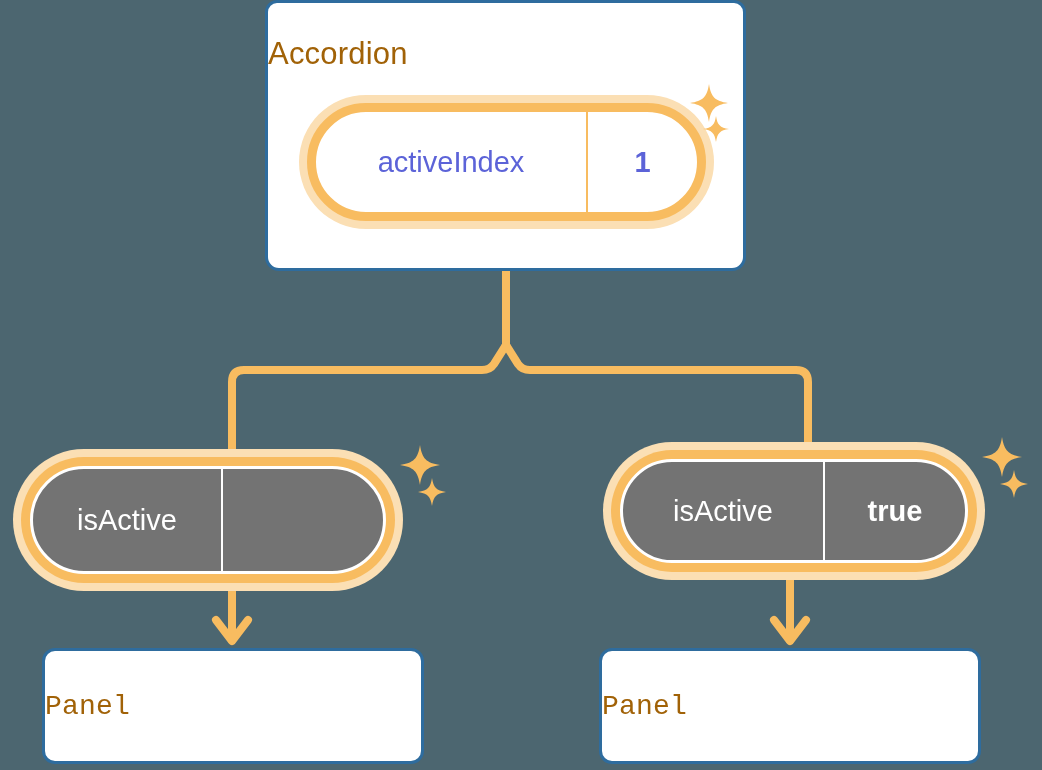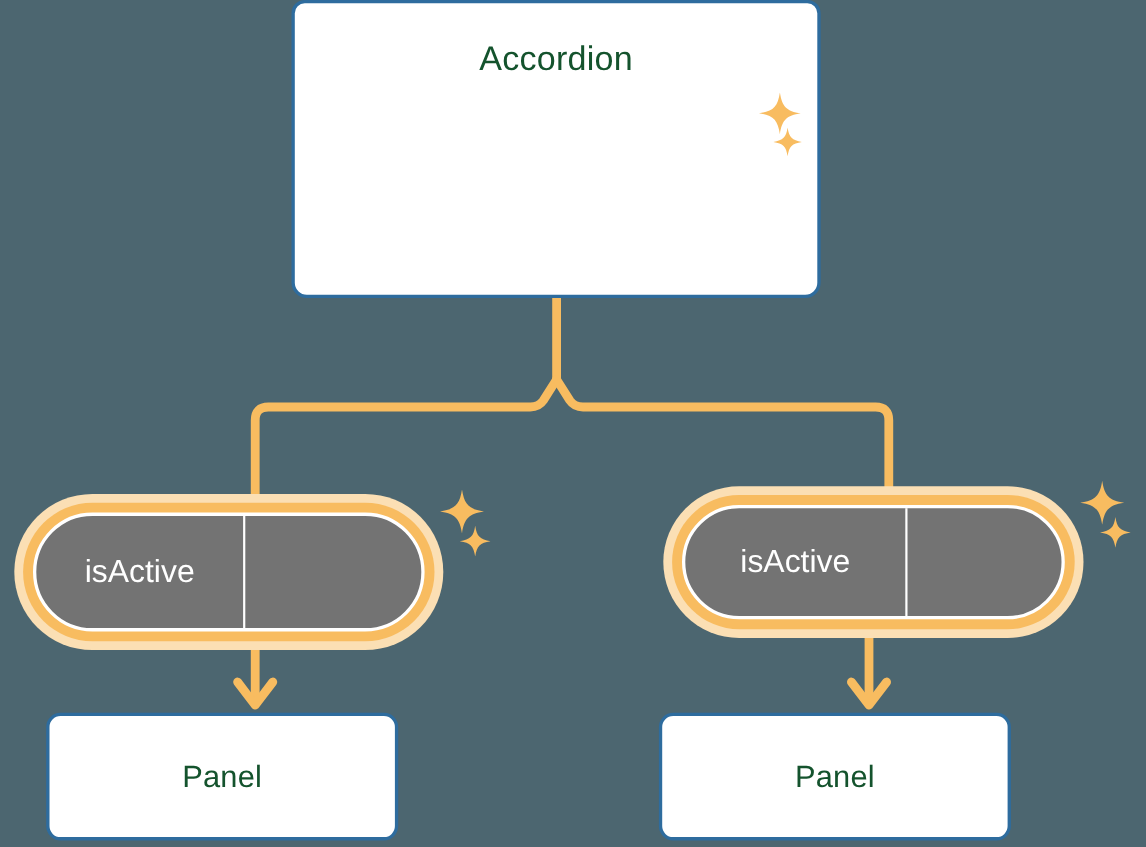--- a/index.html
+++ b/index.html
@@ -31,44 +31,45 @@
 
   
   .card {
     position: absolute;
     background: #ffffff;
     border: 3px solid #2e6c9e;
     border-radius: 14px;
     box-sizing: border-box;
   }
   .card-title {
-    color: #14532d;
+    color: #a16207;
     font-size: 31px;
     font-weight: 400;
     letter-spacing: 0.2px;
-    text-align: center;
+    text-align: left;
     white-space: nowrap;
   }
 
   #accordion-card {
     left: 265px;
     top: 0px;
     width: 481px;
     height: 271px;
     border-top-left-radius: 12px;
     border-top-right-radius: 12px;
   }
   #accordion-card .card-title {
     margin-top: 33px;
   }
 
   .panel-card {
-    width: 320px;
+    width: 382px;
     height: 116px;
     border-radius: 13px;
+    font-family: Liberation Mono, monospace;
   }
   #panel-left  { left: 42px;  top: 648px; }
   #panel-right { left: 599px; top: 648px; }
   .panel-card .card-title {
     position: absolute;
     left: 0;
     right: 0;
     top: 50%;
     transform: translateY(-50%);
     font-size: 28px;
@@ -179,20 +180,24 @@
       <path d="M 216 620 L 232 641 L 248 620"></path>
       <path d="M 790 578 L 790 640"></path>
       <path d="M 774 620 L 790 641 L 806 620"></path>
     </g>
   </svg>
 
   <div class="card" id="accordion-card">
     <div class="card-title">Accordion</div>
   </div>
 
+  <div class="pill" id="pill-active-index">
+    <div class="pill-key">activeIndex</div>
+    <div class="pill-val">1</div>
+  </div>
 
   <div class="sparkle" style="left:690px; top:84px;">
     <svg width="38" height="38" viewBox="0 0 38 38">
       <path d="M19 0 C21 13 25 17 38 19 C25 21 21 25 19 38 C17 25 13 21 0 19 C13 17 17 13 19 0 Z" fill="#f8bc60"></path>
     </svg>
   </div>
   <div class="sparkle" style="left:703px; top:116px;">
     <svg width="26" height="26" viewBox="0 0 26 26">
       <path d="M13 0 C14.4 9 17 11.6 26 13 C17 14.4 14.4 17 13 26 C11.6 17 9 14.4 0 13 C9 11.6 11.6 9 13 0 Z" fill="#f8bc60"></path>
     </svg>
@@ -212,20 +217,21 @@
       <path d="M14 0 C15.5 9.7 18.3 12.5 28 14 C18.3 15.5 15.5 18.3 14 28 C12.5 18.3 9.7 15.5 0 14 C9.7 12.5 12.5 9.7 14 0 Z" fill="#f8bc60"></path>
     </svg>
   </div>
 
   <div class="card panel-card" id="panel-left">
     <div class="card-title">Panel</div>
   </div>
 
   <div class="pill pill-purple" id="pill-is-active-right">
     <div class="pill-key">isActive</div>
+    <div class="pill-val">true</div>
   </div>
 
   <div class="sparkle" style="left:982px; top:437px;">
     <svg width="40" height="40" viewBox="0 0 40 40">
       <path d="M20 0 C22.1 13.7 26.3 17.9 40 20 C26.3 22.1 22.1 26.3 20 40 C17.9 26.3 13.7 22.1 0 20 C13.7 17.9 17.9 13.7 20 0 Z" fill="#f8bc60"></path>
     </svg>
   </div>
   <div class="sparkle" style="left:1000px; top:470px;">
     <svg width="28" height="28" viewBox="0 0 28 28">
       <path d="M14 0 C15.5 9.7 18.3 12.5 28 14 C18.3 15.5 15.5 18.3 14 28 C12.5 18.3 9.7 15.5 0 14 C9.7 12.5 12.5 9.7 14 0 Z" fill="#f8bc60"></path>

